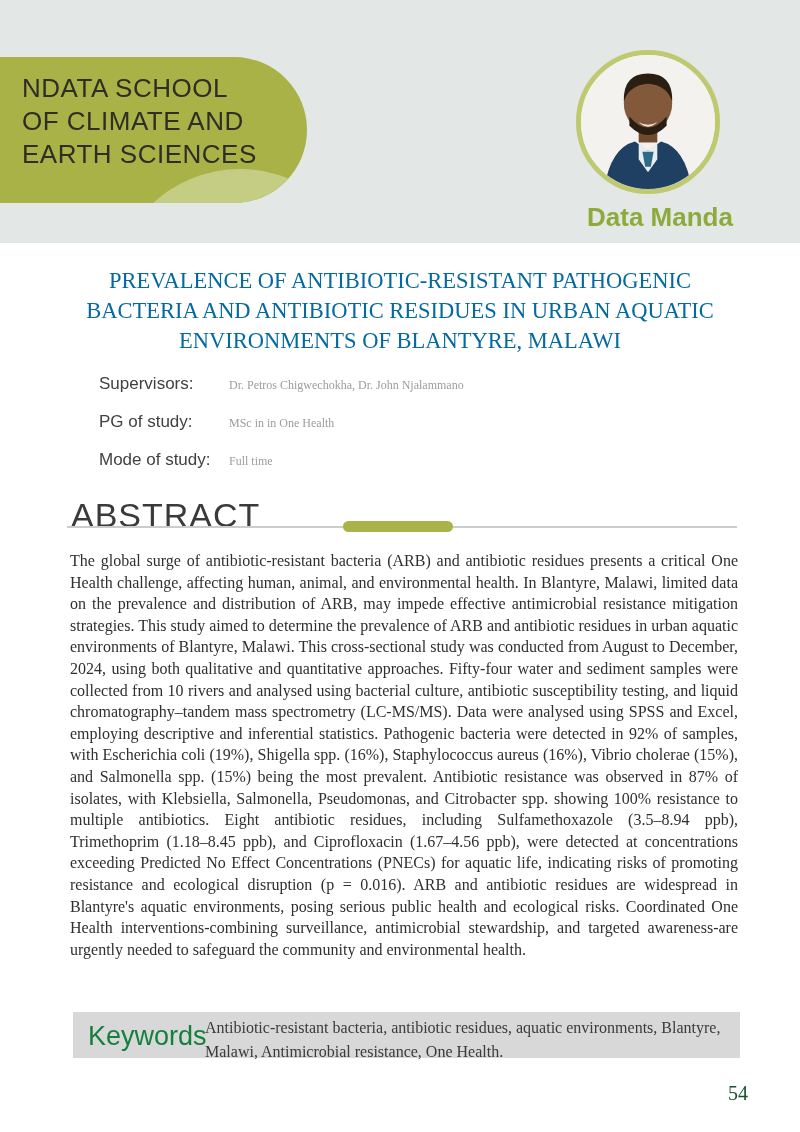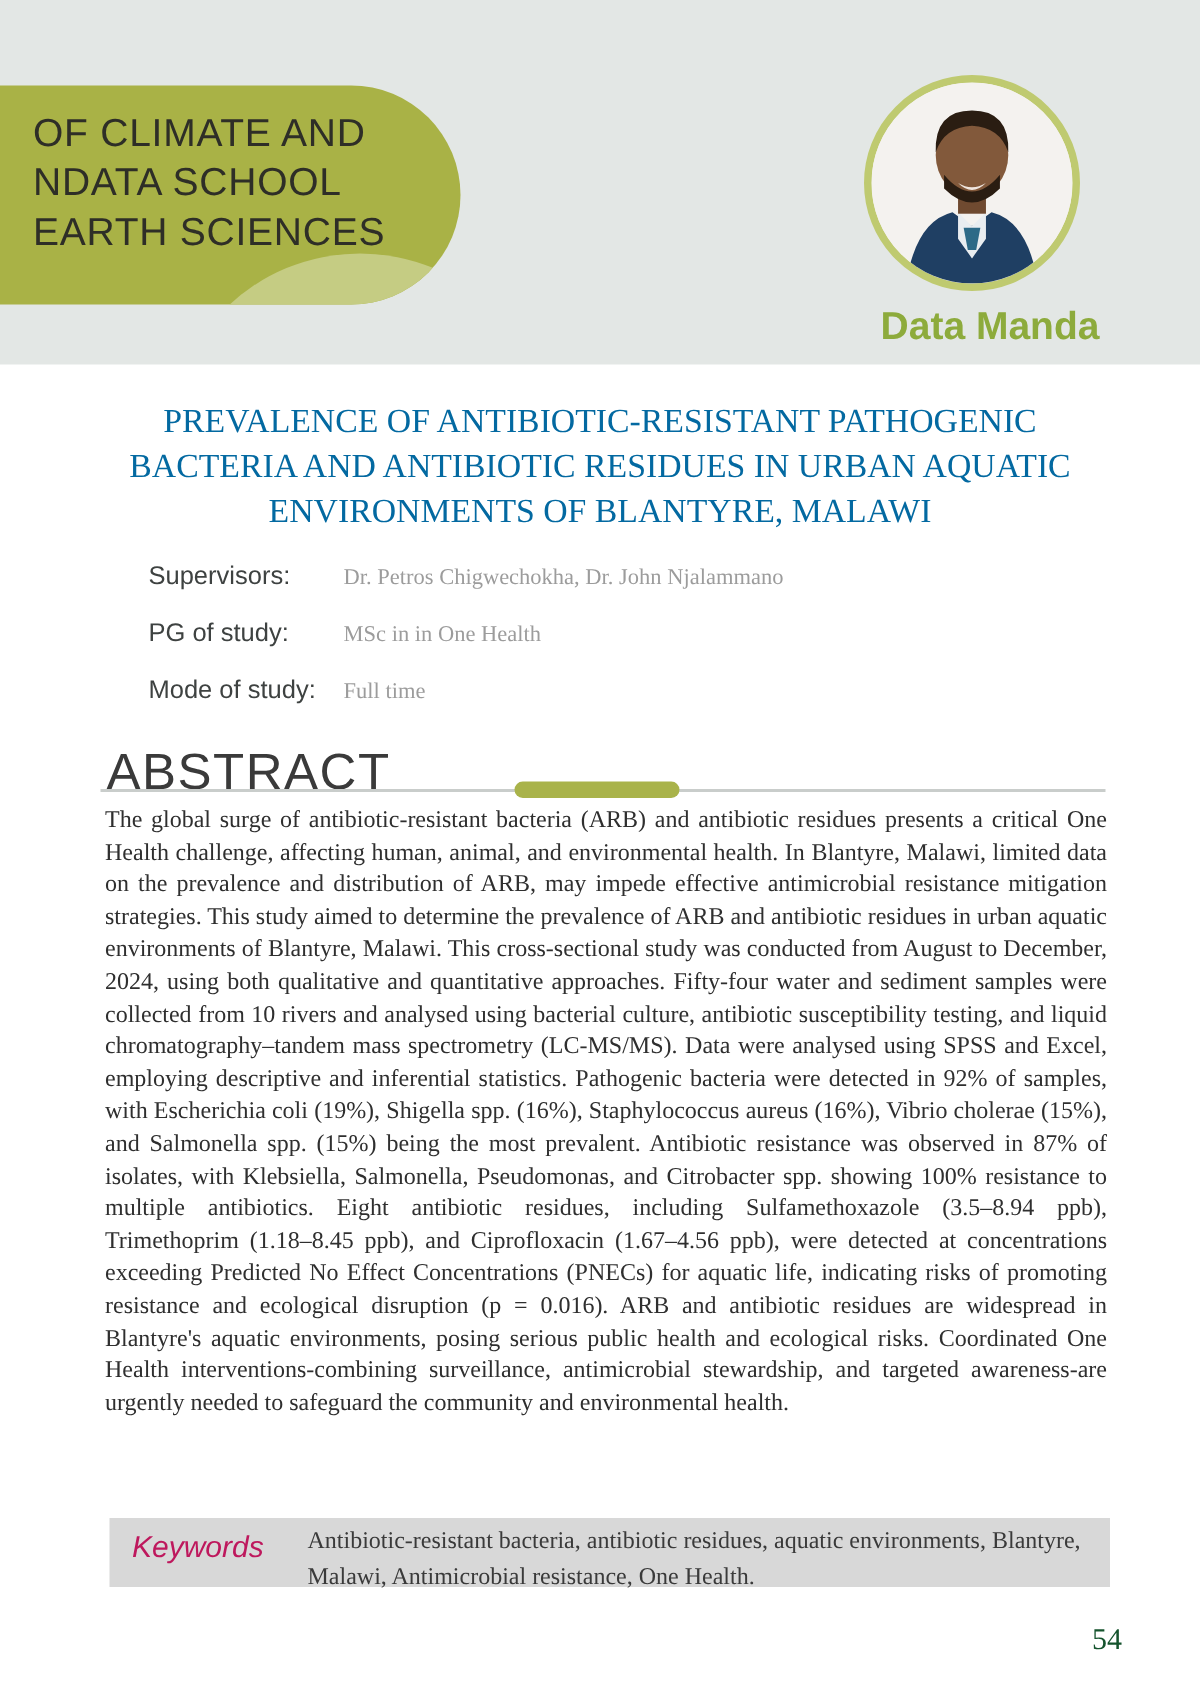--- a/index.html
+++ b/index.html
@@ -30,58 +30,58 @@
   
   .title {
     position:absolute; left:50px; top:266px; width:700px; margin:0;
     font-family:"Liberation Serif", serif; font-weight:normal;
     font-size:22.5px; line-height:30px; text-align:center; color:#0369a1;
   }
   
   .meta { position:absolute; left:75px; top:374px; width:620px;margin-left:24px; }
   .meta-row { display:flex; align-items:baseline; height:24px; margin-bottom:14px; }
   .meta-label { width:130px; font-size:17px; color:#3e4241; }
-  .meta-value { font-family:"Liberation Serif", serif; font-size:15px; color:#9c9c9c; }
+  .meta-value { font-family:"Liberation Serif", serif; font-size:12px; color:#9c9c9c; }
   
   .abstract-heading {
     position:absolute; left:71px; top:496px; font-size:34px; letter-spacing:1px; color:#3a3a3a;
   }
   .rule { position:absolute; left:67px; top:526px; width:670px; height:2px; background:#c9cdcb; }
   .pill { position:absolute; left:343px; top:521px; width:110px; height:11px; border-radius:6px; background:#a9b34a; }
   .abstract-body {
-    position:absolute; left:70px; top:536px; width:668px; margin:0;
+    position:absolute; left:70px; top:550px; width:668px; margin:0;
     font-family:"Liberation Serif", serif; font-size:16px; line-height:21.6px;
     text-align:justify; color:#2f2f2f;
   }
   
   .keywords { position:absolute; left:73px; top:1012px; width:667px; height:46px; background:#d8d8d8; }
   .kw-label {
-    position:absolute; left:15px; top:9px; font-style:italic; font-size:20px; color:#be185d;
+    position:absolute; left:15px; top:9px; font-size:27px; color:#15803d;
   }
   .kw-text {
     position:absolute; left:132px; top:4px; width:548px;
     font-family:"Liberation Serif", serif; font-size:16px; line-height:24px; color:#3a3a3a;
   }
   
   .page-number {
     position:absolute; right:52px; top:1082px;
     font-family:"Liberation Serif", serif; font-size:20px; color:#14532d;
   }
 </style>
 </head>
 <body>
 
 <div class="page">
 
   <div class="header">
     <div class="school-shape">
       <div class="light-circle"></div>
       <div class="school-name">
+        <div>NDATA SCHOOL</div>
         <div>OF CLIMATE AND</div>
-        <div>NDATA SCHOOL</div>
         <div>EARTH SCIENCES</div>
       </div>
     </div>
 
     <div class="avatar">
       <svg viewBox="0 0 144 144" aria-hidden="true">
         <rect width="144" height="144" fill="#f4f2ef"></rect>
         <path d="M24 150 Q30 100 58 93 L72 103 L86 93 Q114 100 120 150 Z" fill="#1f3f63"></path>
         <path d="M62 93 L72 103 L82 93 L82 112 L72 126 L62 112 Z" fill="#e9edf0"></path>
         <path d="M66 104 L78 104 L75 120 L69 120 Z" fill="#2d6a87"></path>

